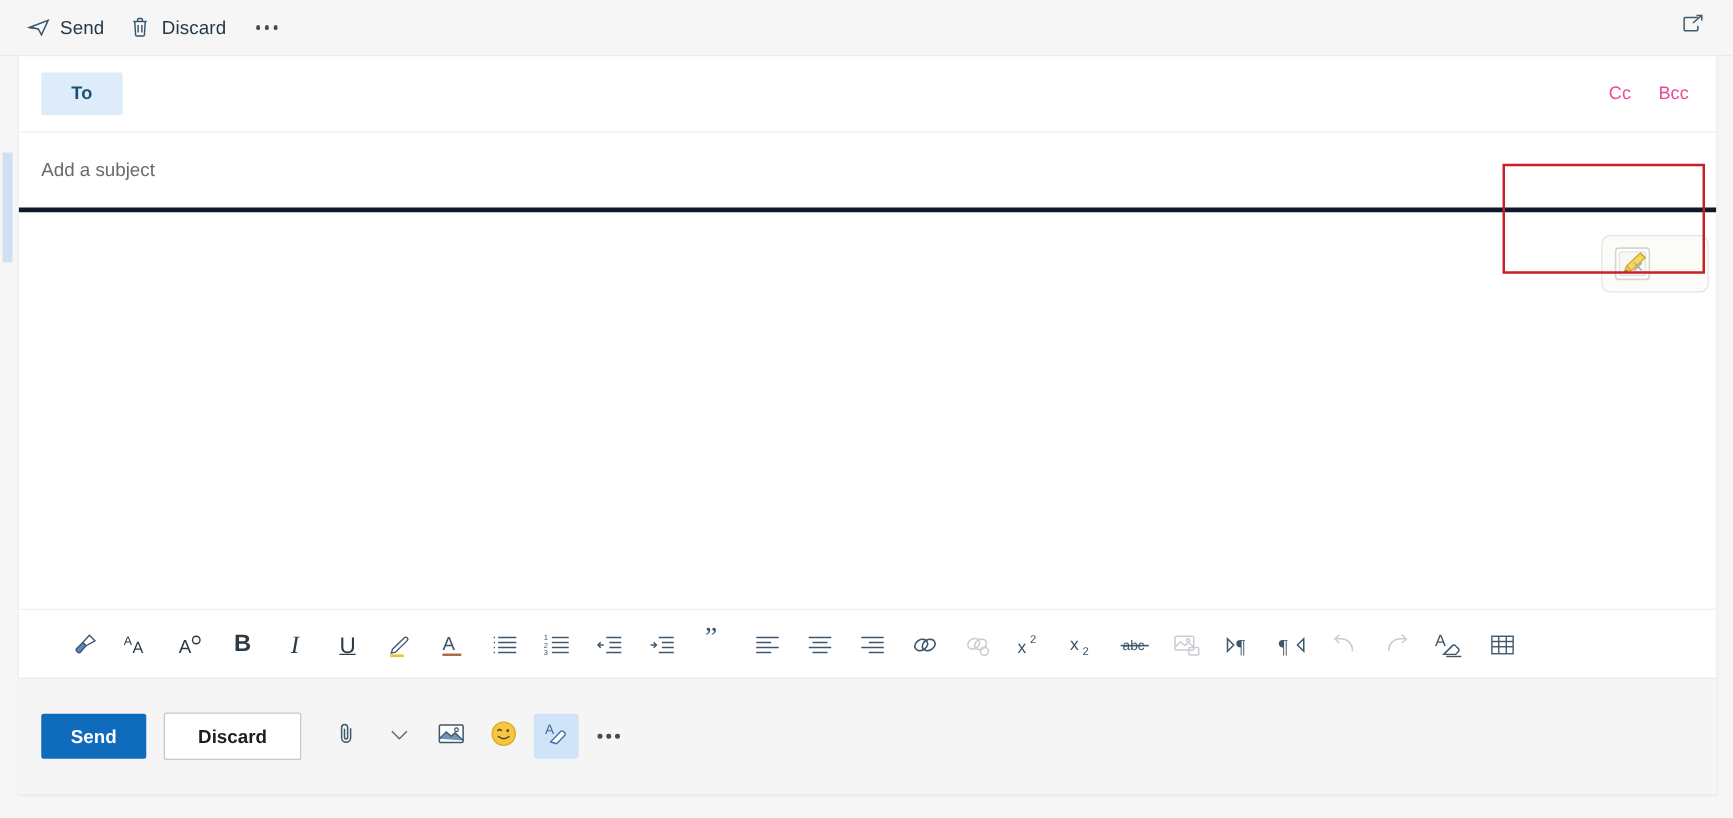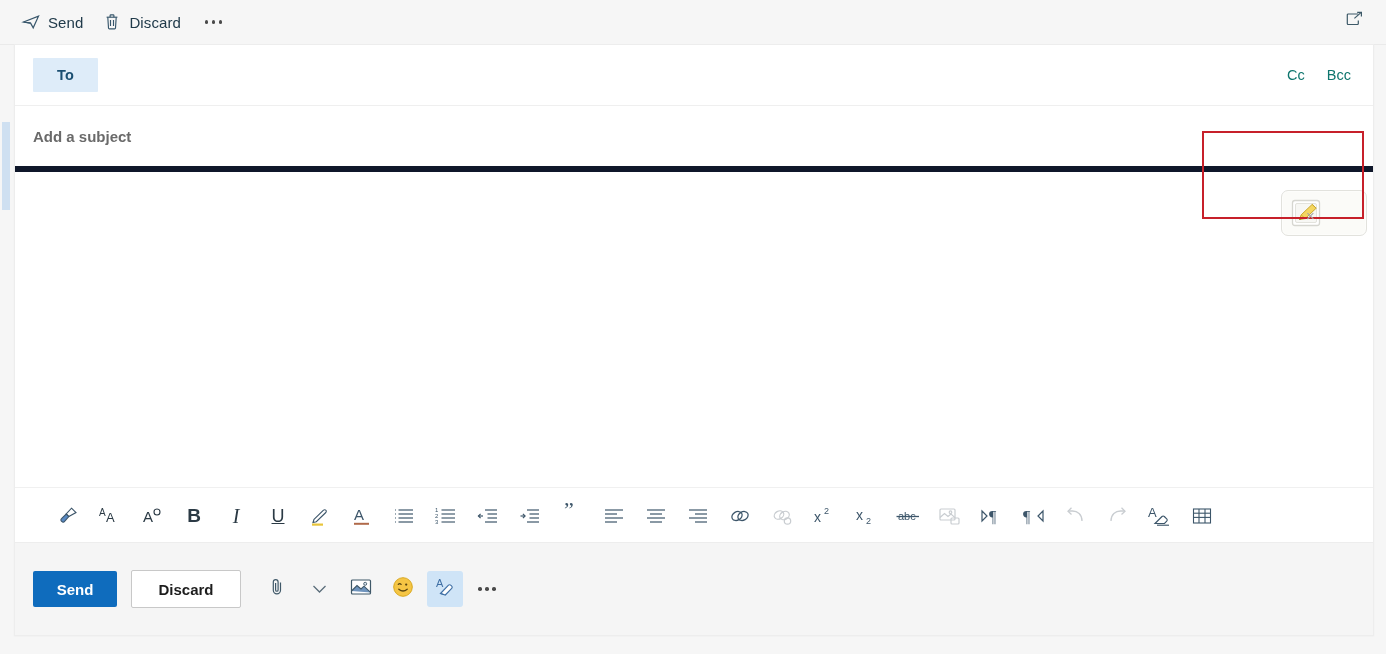--- a/index.html
+++ b/index.html
@@ -56,25 +56,25 @@
     color:#1b4f72;
     font-size:14.5px;font-weight:700;
     padding:9px 24px;
     border-radius:1px;
     letter-spacing:.2px;
   }
   .ccbcc{
     position:absolute;right:22px;top:0;height:60px;
     display:flex;align-items:center;gap:22px;
   }
-  .ccbcc span{color:#0f766e;font-size:14.5px;cursor:pointer;}
+  .ccbcc span{color:#ec4899;font-size:14.5px;cursor:pointer;}
 
   .row-subject{
-    height:60px;border-bottom:6px solid #0f172a;
-    display:flex;align-items:center;font-weight:bold;
+    height:60px;border-bottom:4px solid #0f172a;
+    display:flex;align-items:center;
   }
   .subject-ph{margin-left:18px;color:#6a6a6a;font-size:15px;}
 
   
   .body-area{
     position:relative;
     height:344px;
     background:#fff;
   }
   .broken-img-wrap{

